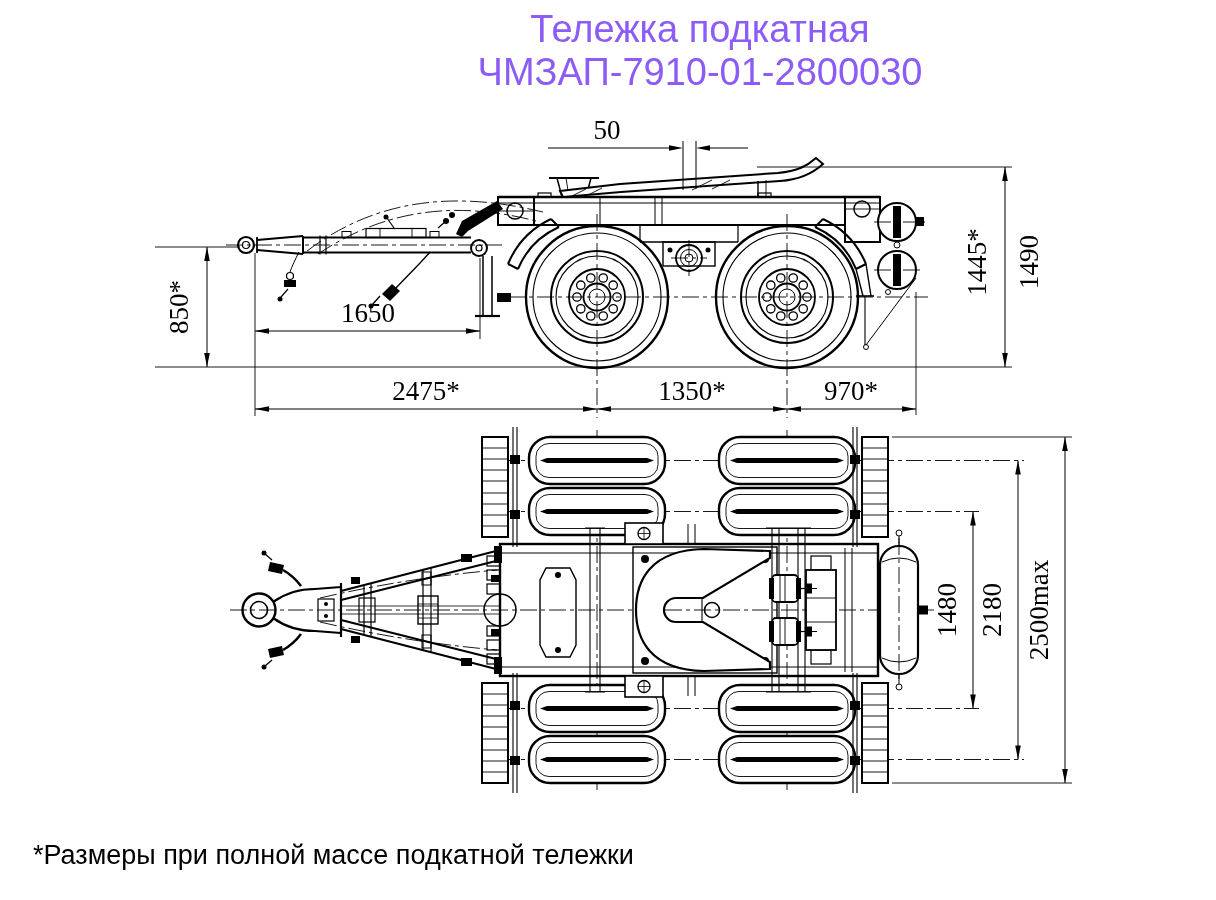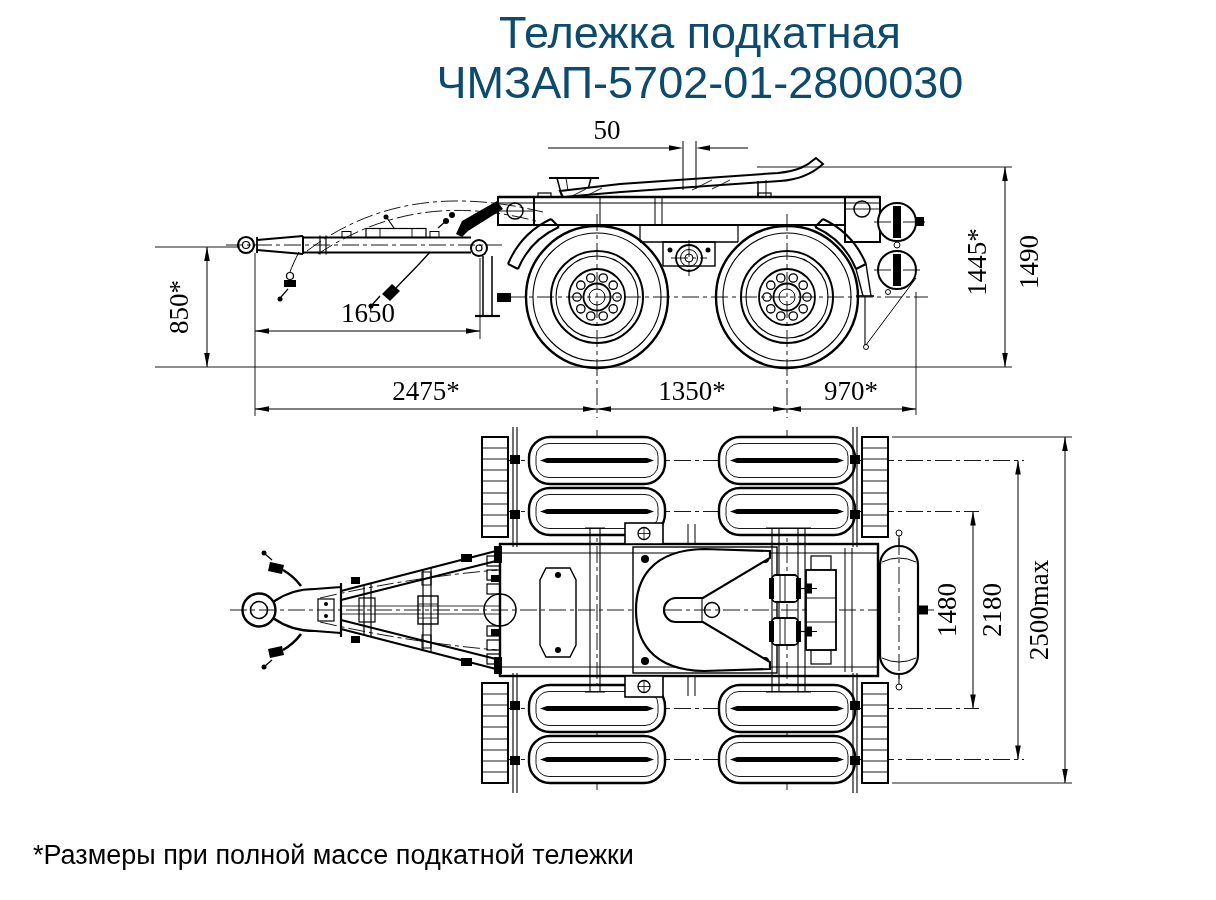--- a/index.html
+++ b/index.html
@@ -1,40 +1,40 @@
 <!DOCTYPE html>
 <html><head>
 <meta charset="utf-8">
 <style>
   html,body{margin:0;padding:0;background:#ffffff;}
   .sheet{position:relative;width:1216px;height:900px;background:#ffffff;overflow:hidden;
          font-family:"Liberation Sans","DejaVu Sans",sans-serif;color:#000;}
   .title-block{position:absolute;top:8px;left:192px;width:1016px;text-align:center;
-               font-size:45px;line-height:1.12;color:#0c4a6e;}
+               font-size:38px;line-height:1.12;color:#8b5cf6;}
   .footnote{position:absolute;left:33px;top:840px;font-size:27px;color:#000;}
   svg{position:absolute;top:0;left:0;}
   .ln{stroke:#000;fill:none;stroke-linecap:butt;}
   .f0{fill:#ffffff;}
   .w24{stroke-width:2.4}.w22{stroke-width:2.2}.w2{stroke-width:2}.w18{stroke-width:1.8}
   .w16{stroke-width:1.6}.w15{stroke-width:1.5}.w14{stroke-width:1.4}.w13{stroke-width:1.3}
   .w12{stroke-width:1.2}.w11{stroke-width:1.1}.w1{stroke-width:1}.w09{stroke-width:0.9}.w08{stroke-width:0.8}
   .cl{stroke:#000;fill:none;stroke-width:0.9;stroke-dasharray:17 4 4 4;}
   .fil{fill:#000;stroke:none;}
   .dim{stroke:#000;stroke-width:1;fill:none;}
   .ext{stroke:#000;stroke-width:0.9;fill:none;}
   .dtxt{font-family:"Liberation Serif","DejaVu Serif",serif;font-size:27px;fill:#000;text-anchor:middle;}
 </style>
 </head>
 <body>
 
 <div class="sheet">
 
   <div class="title-block">
     <div>Тележка подкатная</div>
-    <div>ЧМЗАП-5702-01-2800030</div>
+    <div>ЧМЗАП-7910-01-2800030</div>
   </div>
 
   <svg width="1216" height="900" viewBox="0 0 1216 900">
     <defs>
 
       <g id="swheel">
         <circle class="ln w24" r="71"></circle>
           <circle class="ln w11" r="64"></circle>
         <circle class="ln w2" r="46"></circle>
           <circle class="ln w11" r="41"></circle>

